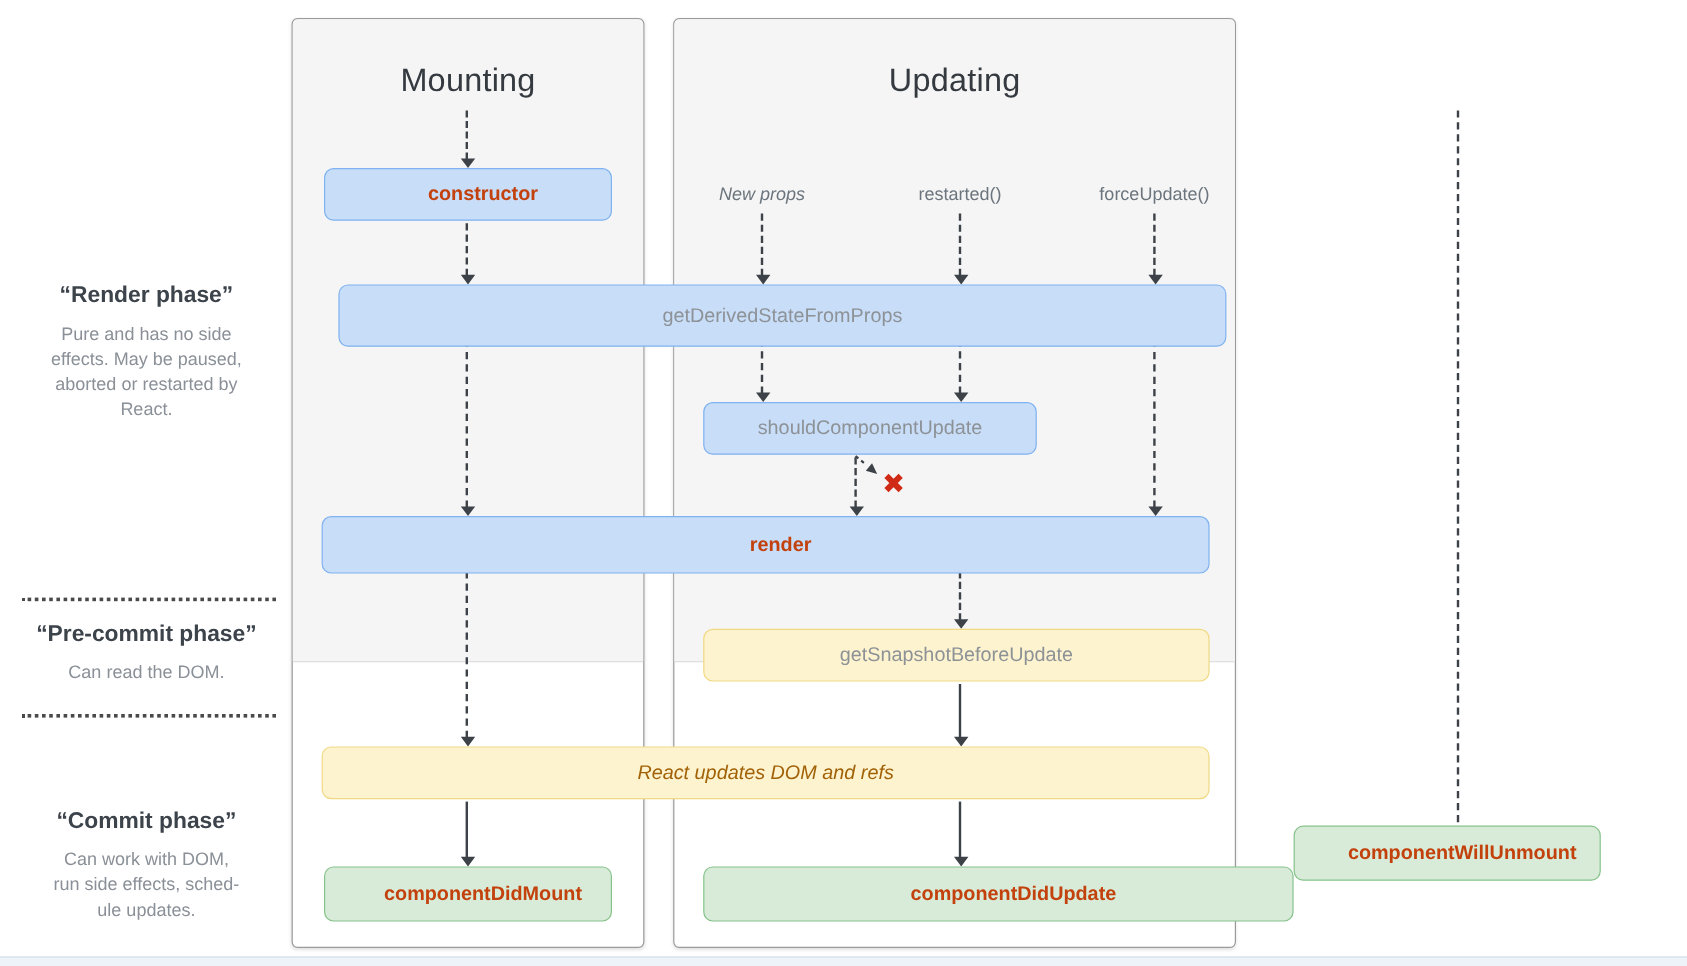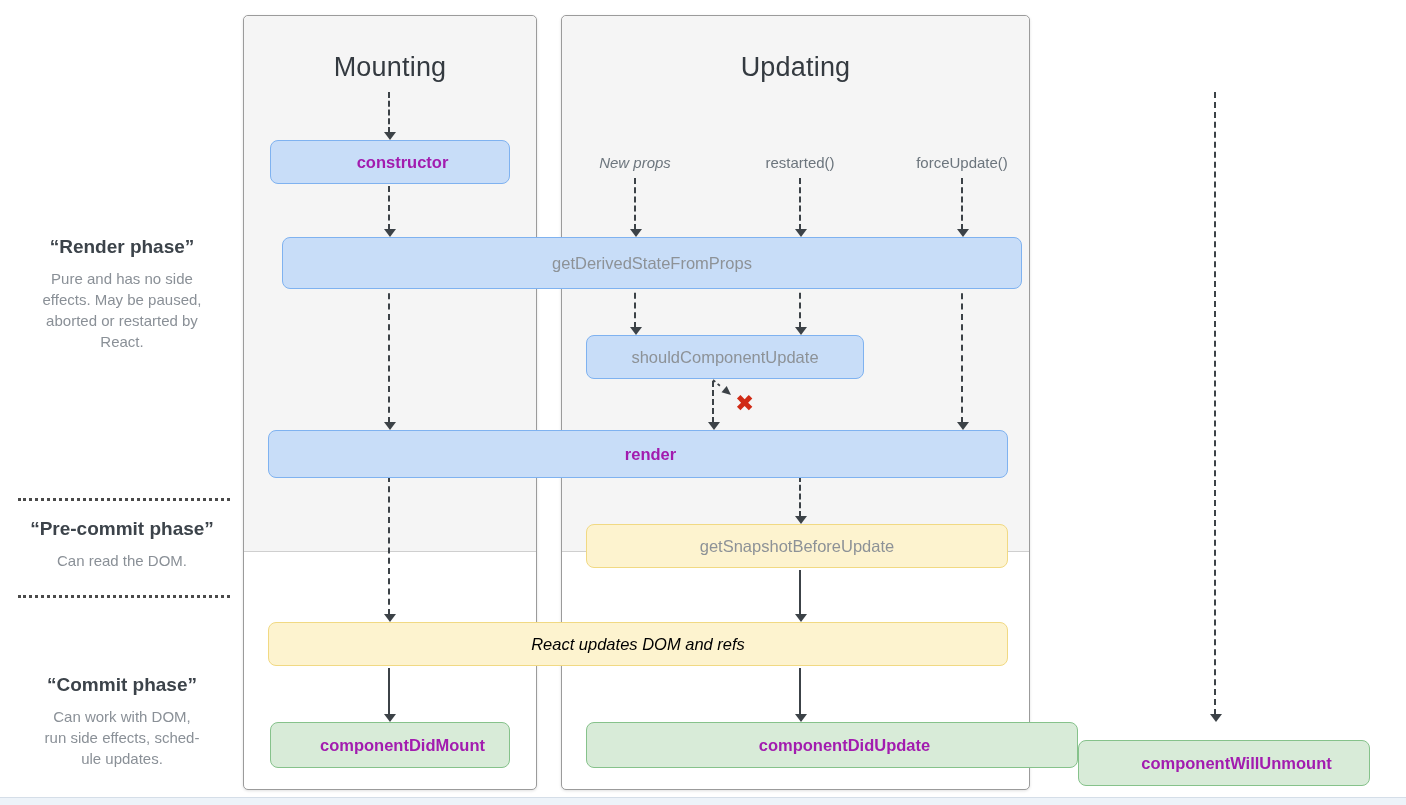--- a/index.html
+++ b/index.html
@@ -19,23 +19,23 @@
   .phase h3{margin:0;font-size:19px;font-weight:600;color:#3c434a;}
   .phase p{margin:10px 0 0 0;font-size:15px;line-height:21px;color:#8a9097;white-space:pre-line;}
   .divider{position:absolute;width:212px;height:0;border-top:3px dotted #4a4a4a;}
 
   
   .node{position:absolute;display:flex;align-items:center;justify-content:center;
         border-radius:8px;font-size:16.5px;box-sizing:border-box;cursor:pointer;}
   .node.blue{background:#c8ddf8;border:1px solid #7fb2f0;}
   .node.yellow{background:#fdf3cf;border:1px solid #f1d983;}
   .node.green{background:#d8ebd8;border:1px solid #86c28b;}
-  .node.strong{font-weight:bold;color:#a21caf;padding-left:25px;}
+  .node.strong{font-weight:bold;color:#c2410c;padding-left:25px;}
   .node.muted{color:#8d9297;}
-  .node.em{font-style:italic;color:#000000;}
+  .node.em{font-style:italic;color:#a16207;}
 
   
   .trigger{position:absolute;width:130px;text-align:center;font-size:15px;color:#6c757d;}
   .trigger.em{font-style:italic;}
 
   
   .arr{position:absolute;width:0;}
   .arr::before{content:"";position:absolute;left:-1px;top:0;height:calc(100% - 7px);
        border-left:2px dashed #3c4247;}
   .arr::after{content:"";position:absolute;bottom:0;left:-5px;width:0;height:0;
@@ -128,17 +128,17 @@
   <div class="node blue strong" style="left:268px;top:430px;width:740px;height:48px;">render</div>
 
   <div class="node yellow muted" style="left:586px;top:524px;width:422px;height:44px;">getSnapshotBeforeUpdate</div>
 
   <div class="node yellow em" style="left:268px;top:622px;width:740px;height:44px;">React updates DOM and refs</div>
 
   <div class="node green strong" style="left:270px;top:722px;width:240px;height:46px;">componentDidMount</div>
 
   <div class="node green strong" style="left:586px;top:722px;width:492px;height:46px;">componentDidUpdate</div>
 
-  <div class="node green strong" style="left:1078px;top:740px;width:292px;height:46px;">componentWillUnmount</div>
+  <div class="node green strong" style="left:1078px;top:688px;width:256px;height:46px;">componentWillUnmount</div>
 
   <div class="footer-bar"></div>
 
 </div>
 
 </body></html>

